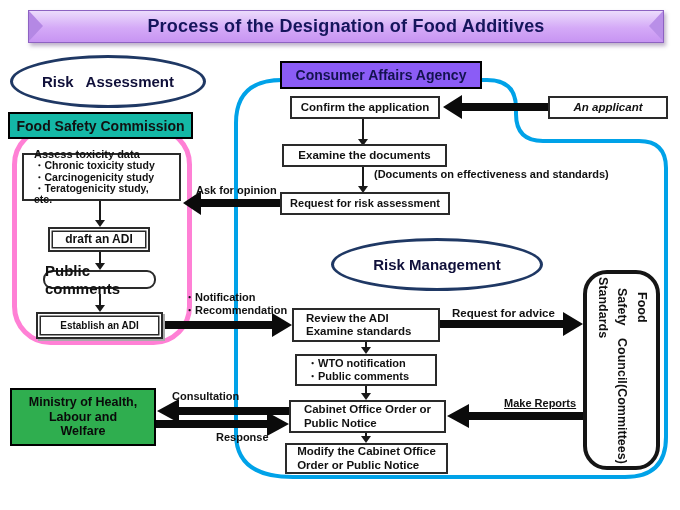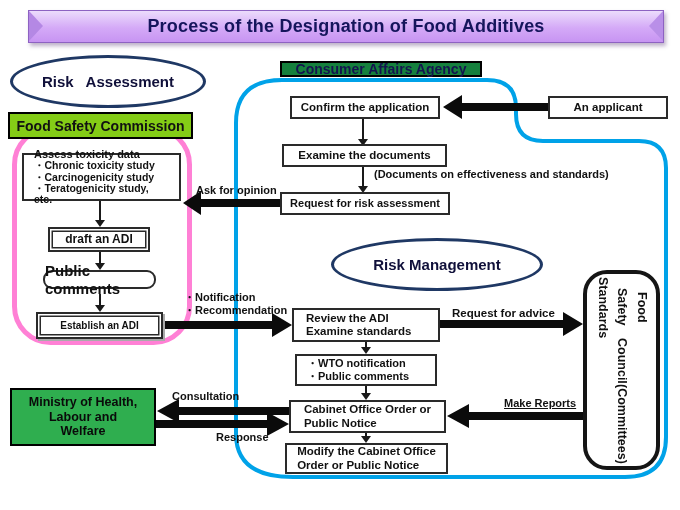--- a/index.html
+++ b/index.html
@@ -31,39 +31,39 @@
     border-radius:50%; display:flex; align-items:center; justify-content:center;
     font-size:15px; color:#10103a; white-space:pre;
   }
   .ell-ra { left:10px; top:55px; width:196px; height:53px; }
   .ell-rm { left:331px; top:238px; width:212px; height:53px; }
 
   .hdr {
     position:absolute; z-index:3; border:2px solid #000;
     display:flex; align-items:center; justify-content:center; font-size:14px;
   }
-  .hdr-fsc { left:8px; top:112px; width:185px; height:27px; background:#84cc16; color:#111; }
-  .hdr-caa { left:280px; top:61px; width:202px; height:16px; background:#15803d; color:#13134f; }
+  .hdr-fsc { left:8px; top:112px; width:185px; height:27px; background:#14b8a6; color:#111; }
+  .hdr-caa { left:280px; top:61px; width:202px; height:28px; background:#8b5cf6; color:#13134f; }
 
   .box {
     position:absolute; z-index:2; background:#fff; border:2px solid #2a2a2a;
     display:flex; align-items:center; justify-content:center;
     font-size:11px; line-height:1.15; text-align:left; color:#111;
   }
   .box.colz { flex-direction:column; align-items:flex-start; justify-content:center; text-align:left; }
   .double { box-shadow: inset 0 0 0 1.5px #fff, inset 0 0 0 3px #2a2a2a; }
 
   .b-assess { left:22px; top:153px; width:159px; height:48px; padding:2px 10px; font-size:10.5px; line-height:1.07; }
   .b-assess .t { font-size:11px; }
   .b-draft { left:48px; top:227px; width:102px; height:25px; font-size:12px; }
   .b-public { left:43px; top:270px; width:113px; height:19px; font-size:15px;border-radius:9px; }
   .b-establish { left:36px; top:312px; width:127px; height:27px; font-size:10px;
     box-shadow: 2px 2px 0 #aaa, inset 0 0 0 1.5px #fff, inset 0 0 0 3px #2a2a2a; }
   .b-confirm { left:290px; top:96px; width:150px; height:23px; font-size:11.5px; }
-  .b-applicant { left:548px; top:96px; width:120px; height:23px; font-size:11.5px; }
+  .b-applicant { left:548px; top:96px; width:120px; height:23px; font-size:11.5px;font-style:italic; }
   .b-examine { left:282px; top:144px; width:165px; height:23px; font-size:11.5px; }
   .b-request { left:280px; top:192px; width:170px; height:23px; }
   .b-review { left:292px; top:308px; width:148px; height:34px; padding-left:12px; font-size:11.5px; }
   .b-wto { left:295px; top:354px; width:142px; height:32px; padding-left:10px; }
   .b-cabinet { left:289px; top:400px; width:157px; height:33px; font-size:11.5px; }
   .b-modify { left:285px; top:443px; width:163px; height:31px; font-size:11.5px; }
 
   .ministry {
     position:absolute; z-index:2; left:10px; top:388px; width:146px; height:58px;
     background:#2fae4f; border:2px solid #000; display:flex; flex-direction:column;

